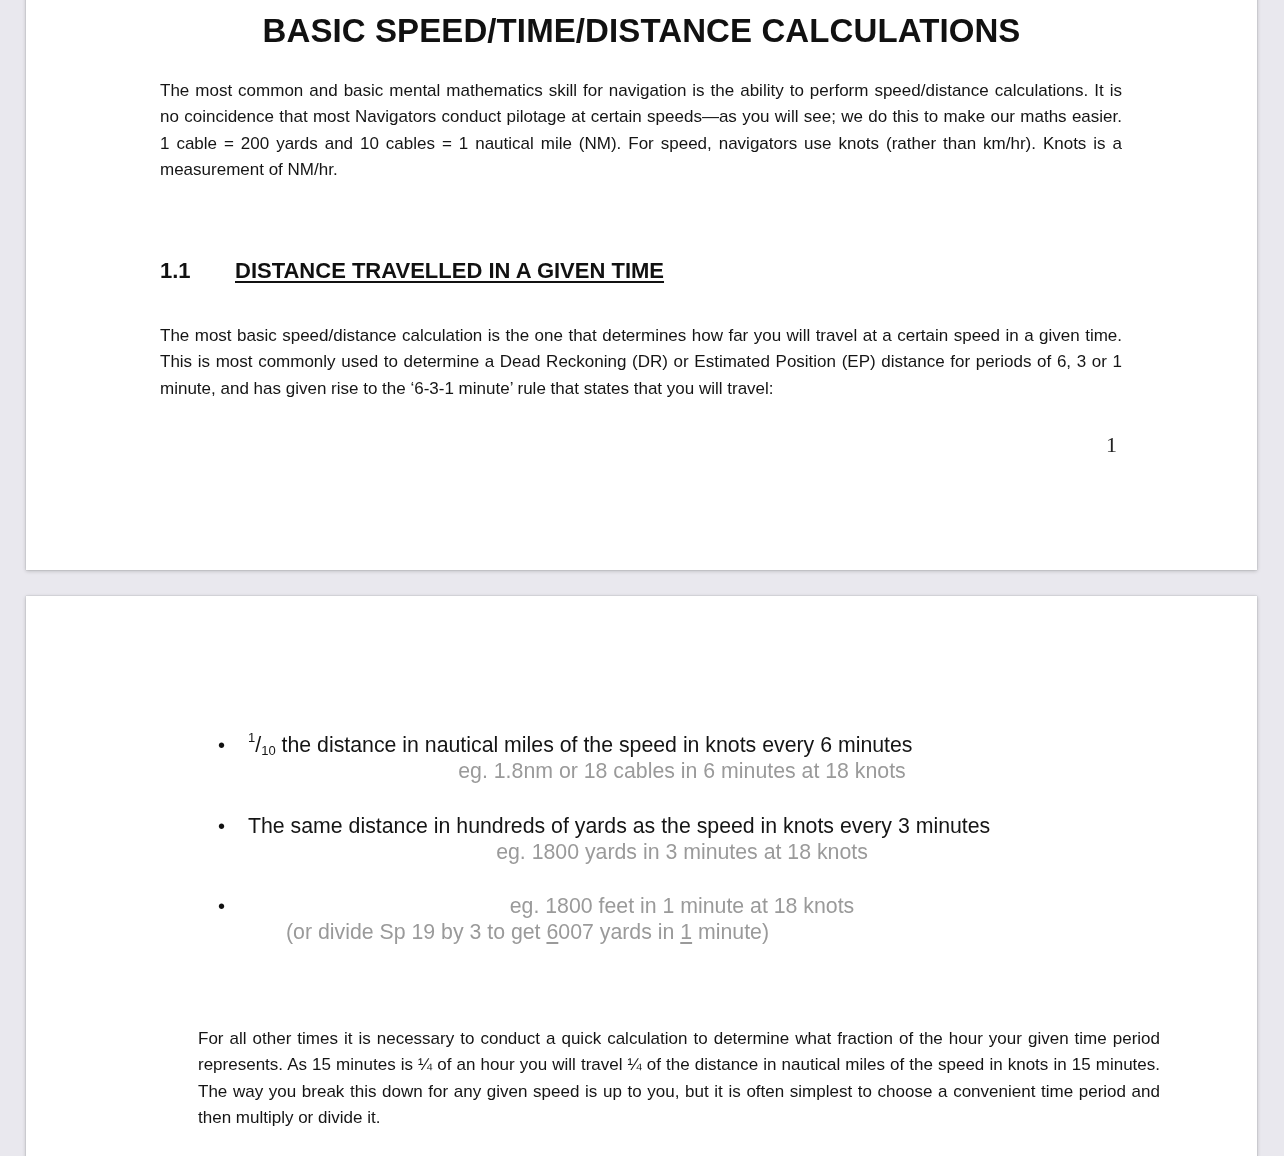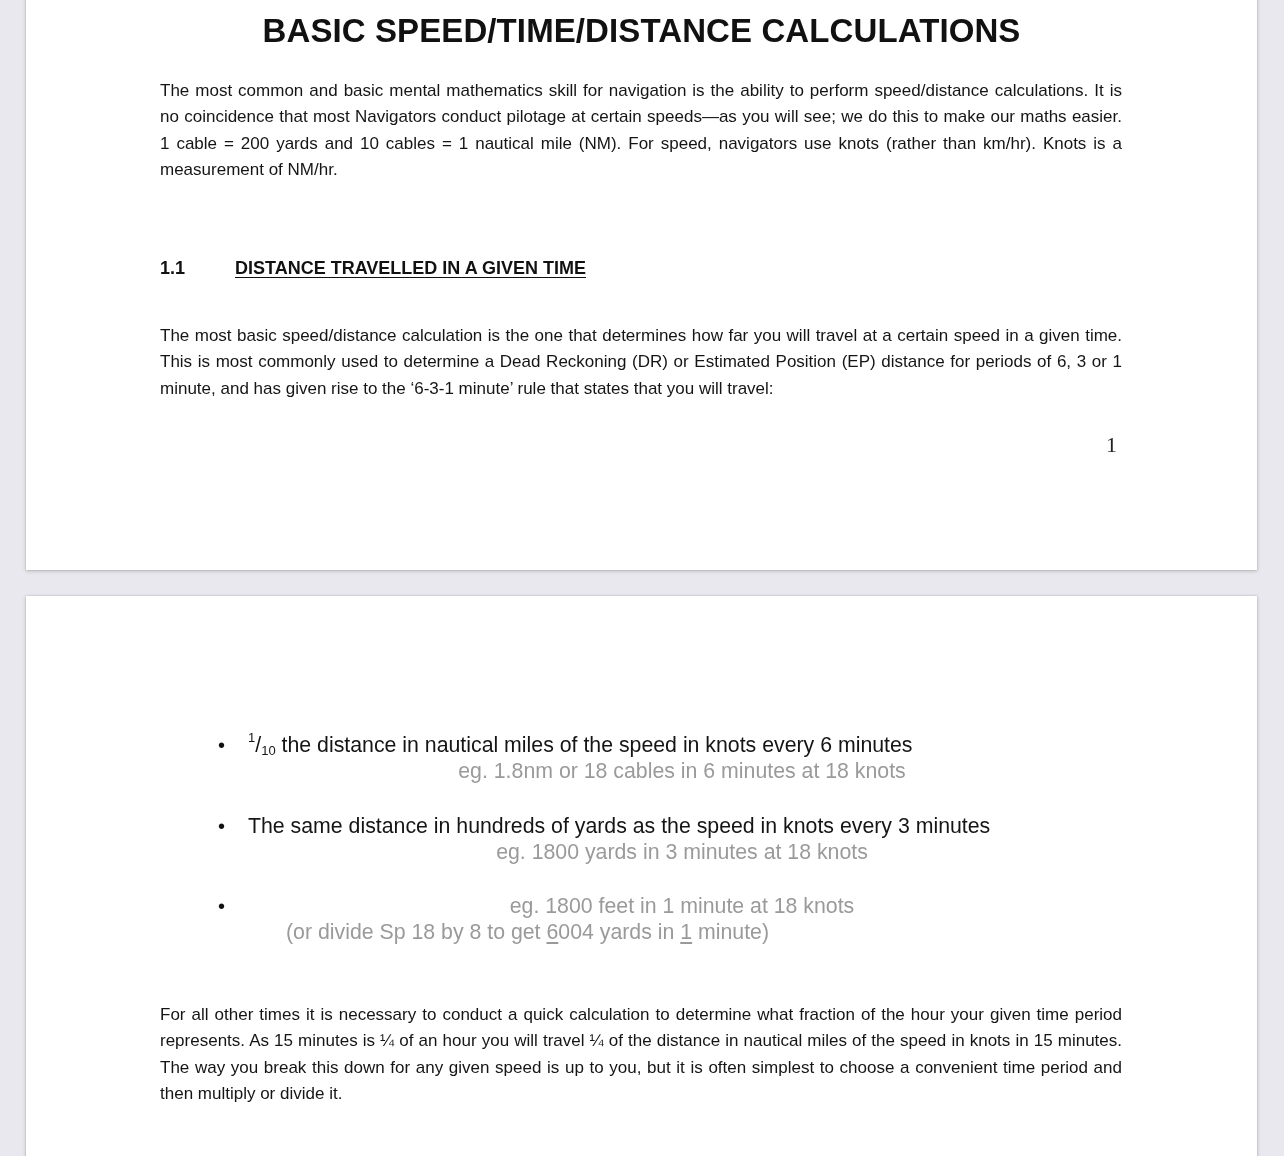--- a/index.html
+++ b/index.html
@@ -46,21 +46,21 @@
       text-align-last: left;
       color: #151515;
     }
     #p1 { top: 88px; }
     #p2 { top: 333px; }
     .section {
       position: absolute;
       top: 268px;
       left: 134px;
       font-weight: bold;
-      font-size: 18px;
+      font-size: 22px;
       color: #111;
     }
     .section .num { display: inline-block; width: 75px; }
     .section .head { text-decoration: underline; text-underline-offset: 3px; }
     .pagenum {
       position: absolute;
       top: 442px;
       right: 140px;
       font-family: "Liberation Serif", serif;
       font-size: 22px;
@@ -90,21 +90,21 @@
       top: 0;
       font-size: 20px;
       color: #111;
     }
     .main { color: #151515; }
     .eg { color: #9a9a9a; display: block; text-align: center; }
     .eg-sub { color: #9a9a9a; display: block; padding-left: 38px; }
     .eg-sub u { text-underline-offset: 3px; }
     sup.frac-n { font-size: 13px; vertical-align: 10px; line-height: 0; }
     sub.frac-d { font-size: 13px; vertical-align: -3px; line-height: 0; }
-    #p3 { top: 406px; }
+    #p3 { top: 430px; margin-left: 38px; }
   </style>
 </head>
 <body>
 
 <div id="page1" class="page">
   <div class="title">BASIC SPEED/TIME/DISTANCE CALCULATIONS</div>
   <div id="p1" class="para">The most common and basic mental mathematics skill for navigation is the ability to perform speed/distance calculations. It is no coincidence that most Navigators conduct pilotage at certain speeds—as you will see; we do this to make our maths easier. 1 cable = 200 yards and 10 cables = 1 nautical mile (NM). For speed, navigators use knots (rather than km/hr). Knots is a measurement of NM/hr.</div>
   <div class="section">
     <span class="num">1.1</span><span class="head">DISTANCE TRAVELLED IN A GIVEN TIME</span>
   </div>
@@ -120,17 +120,17 @@
       <span class="eg">eg. 1.8nm or 18 cables in 6 minutes at 18 knots</span>
     </li>
     <li class="bullet">
       <span class="bullet-dot">•</span>
       <span class="main">The same distance in hundreds of yards as the speed in knots every 3 minutes</span>
       <span class="eg">eg. 1800 yards in 3 minutes at 18 knots</span>
     </li>
     <li class="bullet">
       <span class="bullet-dot">•</span>
       <span class="eg">eg. 1800 feet in 1 minute at 18 knots</span>
-      <span class="eg-sub"><span>(or divide Sp 18 by 8 to get </span><u>6</u><span>004 yards in </span><u>1</u><span> minute)</span></span>
+      <span class="eg-sub"><span>(or divide Sp 19 by 3 to get </span><u>6</u><span>007 yards in </span><u>1</u><span> minute)</span></span>
     </li>
   </ul>
   <div id="p3" class="para">For all other times it is necessary to conduct a quick calculation to determine what fraction of the hour your given time period represents. As 15 minutes is ¼ of an hour you will travel ¼ of the distance in nautical miles of the speed in knots in 15 minutes. The way you break this down for any given speed is up to you, but it is often simplest to choose a convenient time period and then multiply or divide it.</div>
 </div>
 
 </body></html>

